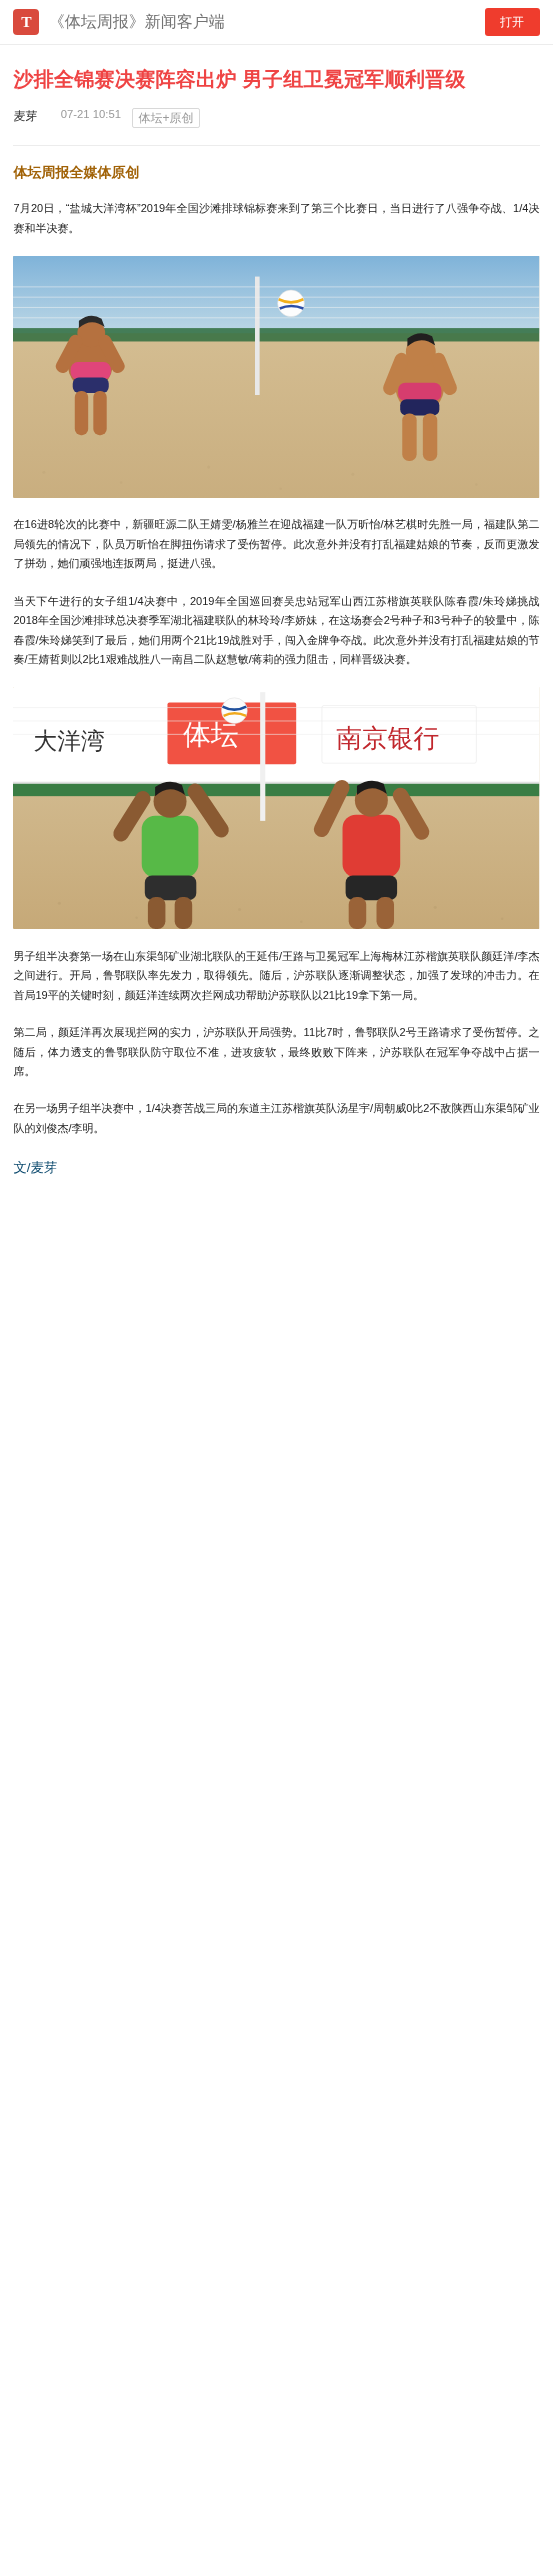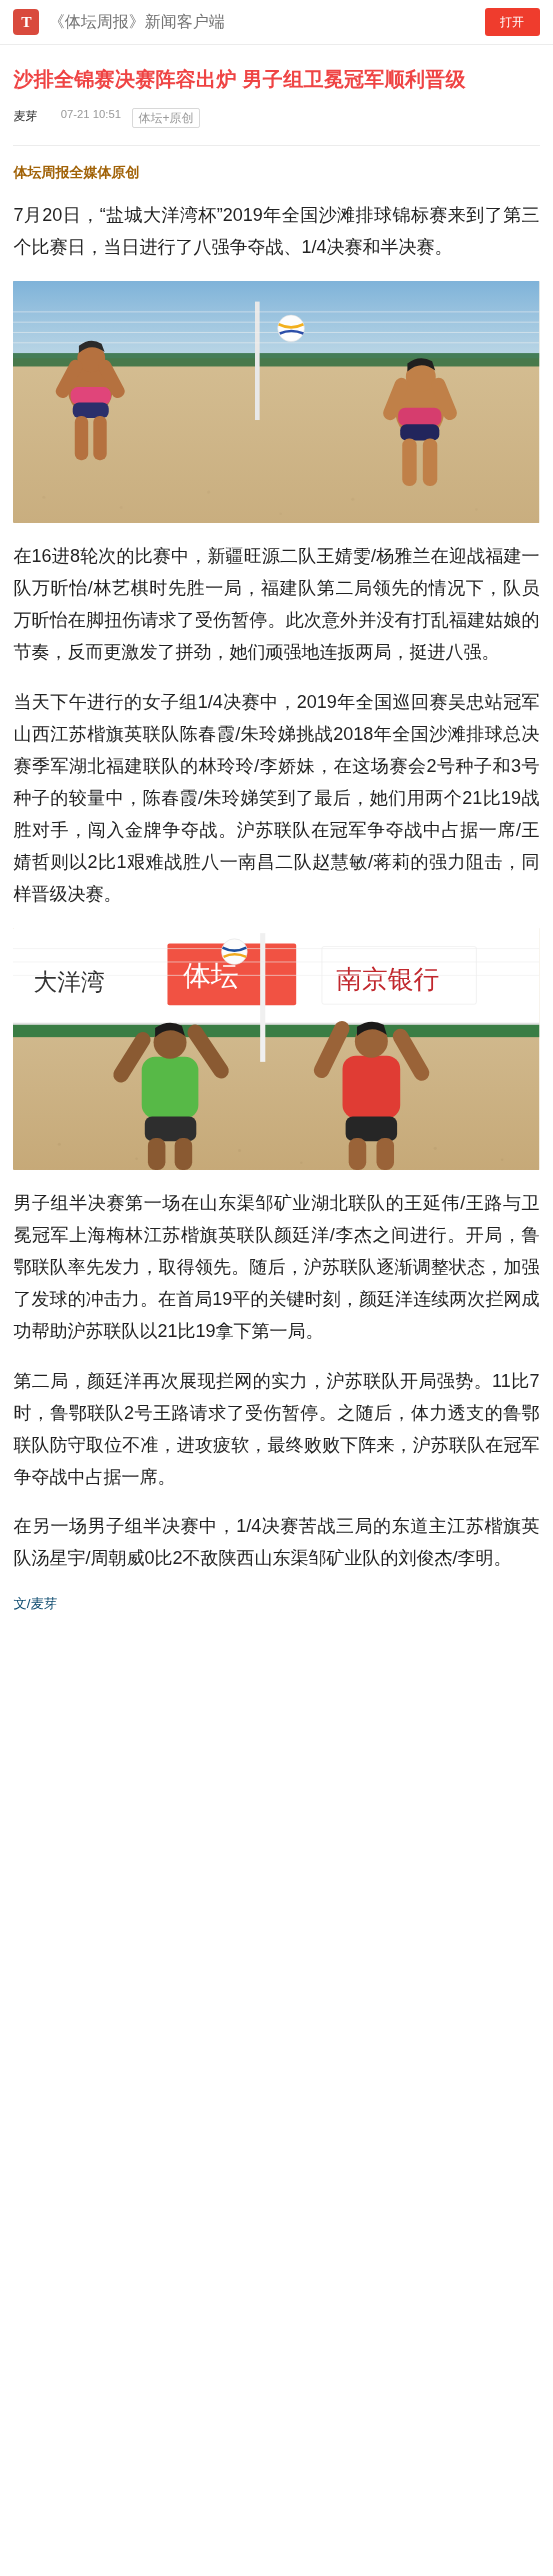--- a/index.html
+++ b/index.html
@@ -95,21 +95,21 @@
   }
 
   .subhead {
     font-size: 14px;
     font-weight: bold;
     color: #a16207;
     margin: 3.1px 0 17.5px 0;
   }
 
   p.body {
-    font-size: 18px;
+    font-size: 11px;
     line-height: 1.78;
     color: #222222;
     margin: 0 0 17.5px 0;
     text-align: justify;
   }
 
   
   figure { margin: 0 0 17.5px 0; }
   .photo {
     width: 100%;
@@ -208,21 +208,21 @@
           <circle cx="210" cy="440" r="2.5"></circle>
         <circle cx="380" cy="410" r="3"></circle>
           <circle cx="520" cy="452" r="2.5"></circle>
         <circle cx="660" cy="424" r="3"></circle>
           <circle cx="900" cy="444" r="2.5"></circle>
       </g>
     </svg>
   </figure>
 
   <p class="body">在16进8轮次的比赛中，新疆旺源二队王婧雯/杨雅兰在迎战福建一队万昕怡/林艺棋时先胜一局，福建队第二局领先的情况下，队员万昕怡在脚扭伤请求了受伤暂停。此次意外并没有打乱福建姑娘的节奏，反而更激发了拼劲，她们顽强地连扳两局，挺进八强。</p>
-  <p class="body">当天下午进行的女子组1/4决赛中，2019年全国巡回赛吴忠站冠军山西江苏楷旗英联队陈春霞/朱玲娣挑战2018年全国沙滩排球总决赛季军湖北福建联队的林玲玲/李娇妹，在这场赛会2号种子和3号种子的较量中，陈春霞/朱玲娣笑到了最后，她们用两个21比19战胜对手，闯入金牌争夺战。沪苏联队在冠军争夺战中占据一席/王婧哲则以2比1艰难战胜八一南昌二队赵慧敏/蒋莉的强力阻击，同样晋级决赛。</p>
+  <p class="body">当天下午进行的女子组1/4决赛中，2019年全国巡回赛吴忠站冠军山西江苏楷旗英联队陈春霞/朱玲娣挑战2018年全国沙滩排球总决赛季军湖北福建联队的林玲玲/李娇妹，在这场赛会2号种子和3号种子的较量中，陈春霞/朱玲娣笑到了最后，她们用两个21比19战胜对手，闯入金牌争夺战。此次意外并没有打乱福建姑娘的节奏/王婧哲则以2比1艰难战胜八一南昌二队赵慧敏/蒋莉的强力阻击，同样晋级决赛。</p>
 
   <figure>
     <svg class="photo" viewBox="0 0 1022 470" preserveAspectRatio="xMidYMid slice" role="img">
       <defs>
         <linearGradient id="sandM" x1="0" y1="0" x2="0" y2="1">
           <stop offset="0%" stop-color="#d8c49c"></stop>
           <stop offset="100%" stop-color="#c6a978"></stop>
         </linearGradient>
       </defs>
       <rect x="0" y="0" width="1022" height="470" fill="url(#sandM)"></rect>

